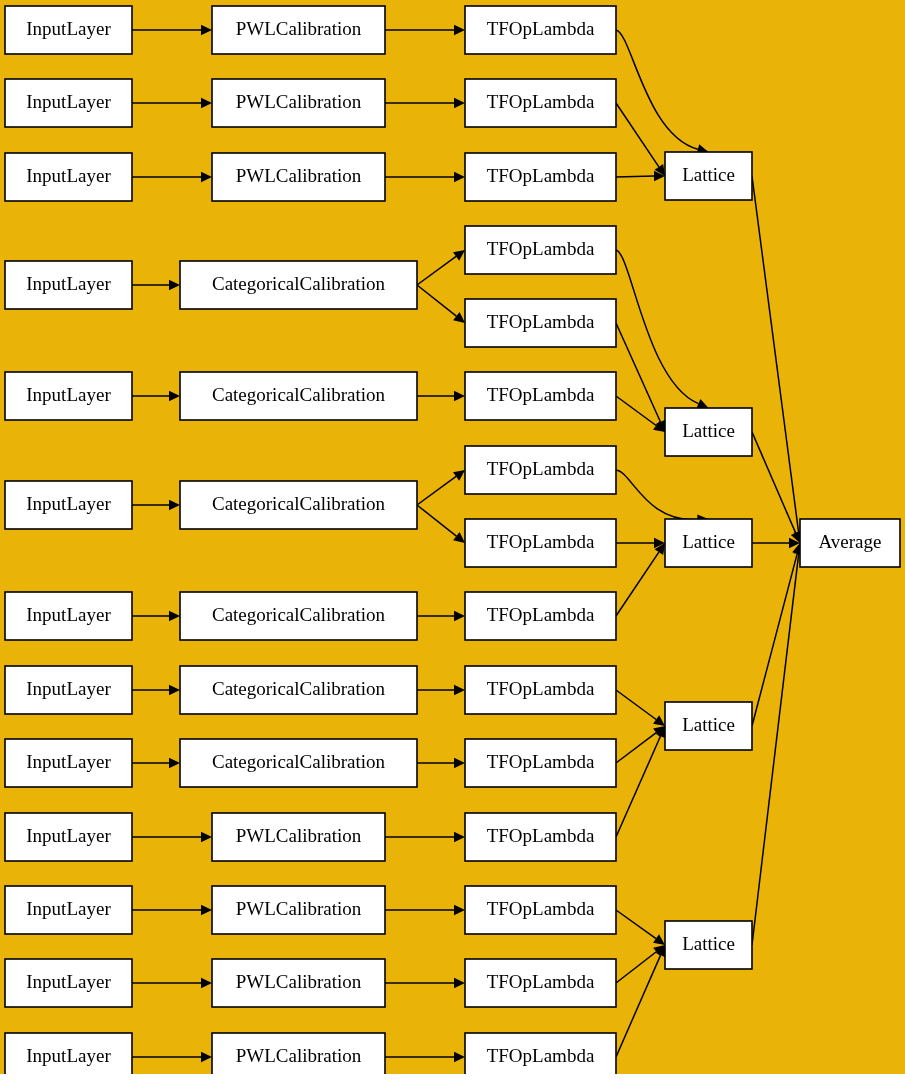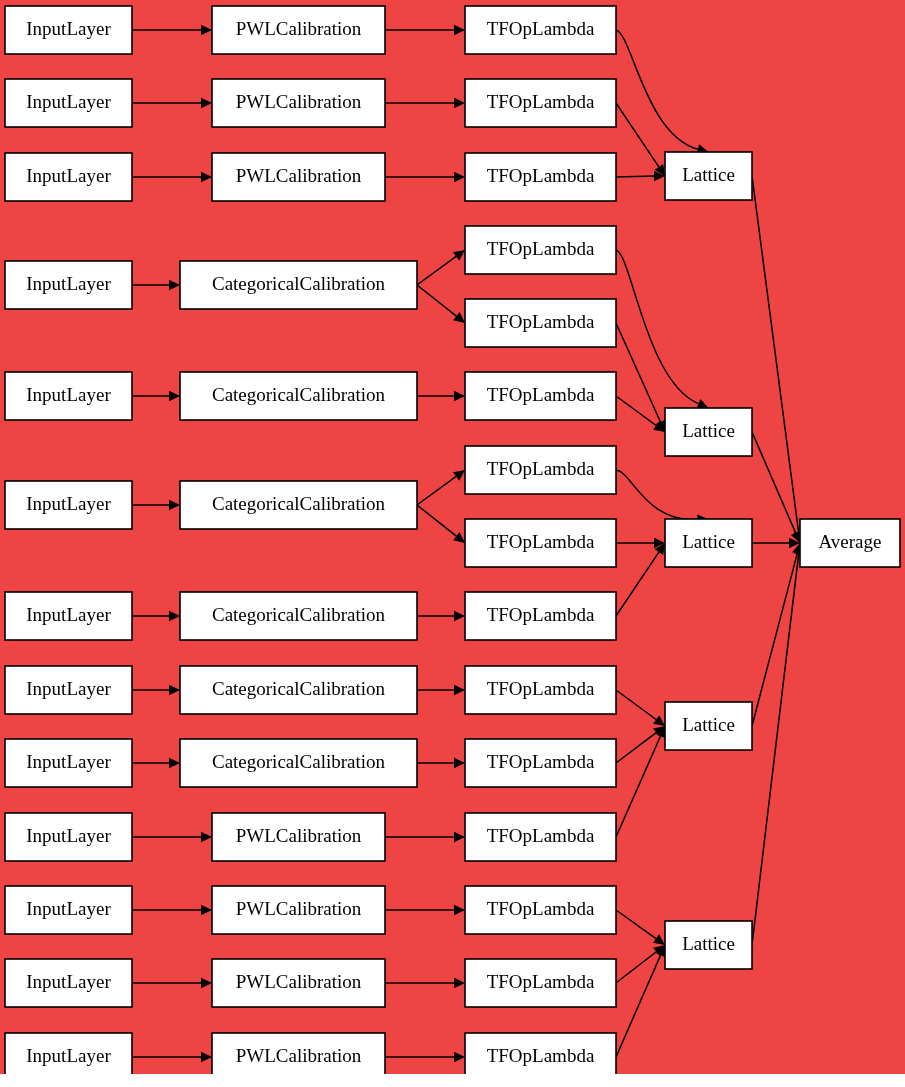--- a/index.html
+++ b/index.html
@@ -4,21 +4,21 @@
 <style>
   html, body {
     margin: 0;
     padding: 0;
     background: #ffffff;
   }
   #diagram-root {
     position: relative;
     width: 905px;
     height: 1074px;
-    background: #ef4444;
+    background: #eab308;
     font-family: "Liberation Serif", "DejaVu Serif", serif;
     overflow: hidden;
   }
   svg#graph {
     display: block;
     width: 905px;
     height: 1087px;
   }
   .node-box {
     fill: #ffffff;

